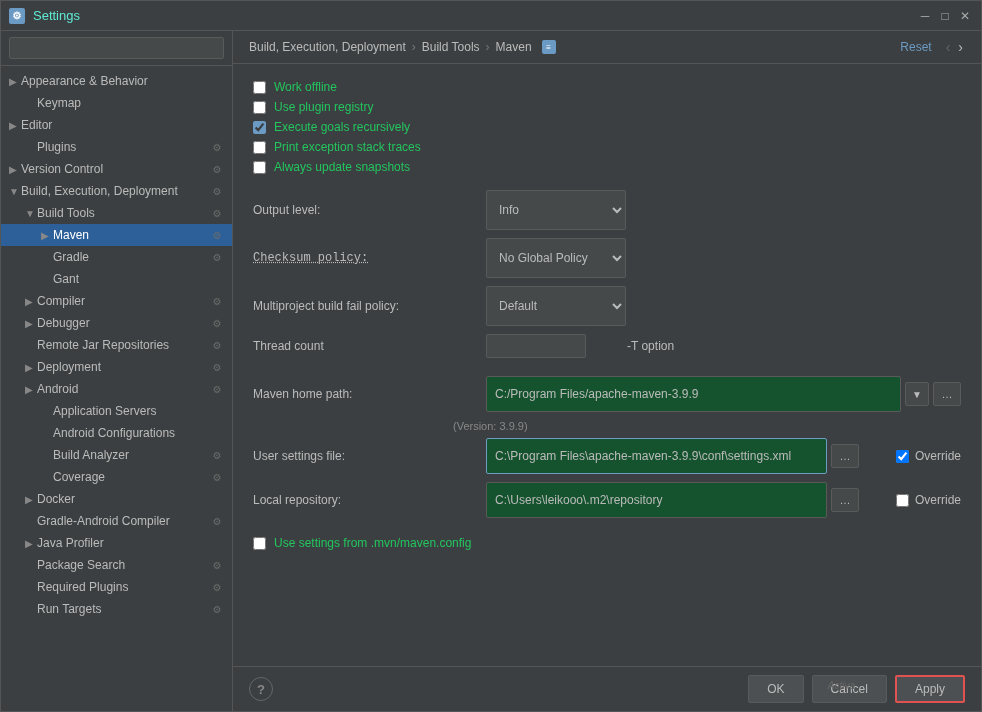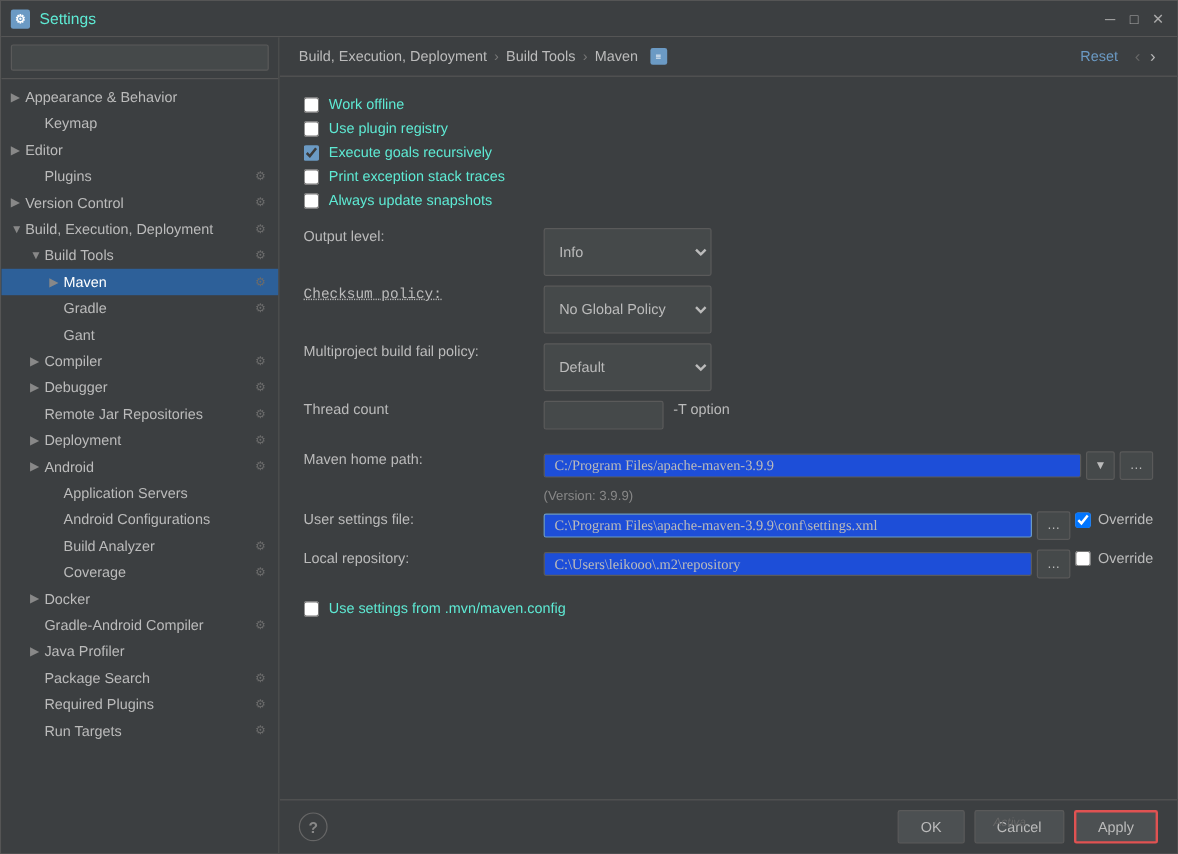--- a/index.html
+++ b/index.html
@@ -196,35 +196,36 @@
     .nav-arrow.active { color: #bbbbbb; }
 
     .settings-content {
       flex: 1;
       padding: 16px 20px;
       overflow-y: auto;
     }
 
     .setting-row {
       display: flex;
-      align-items: flex-start;
+      align-items: center;
       margin-bottom: 8px;
+      gap: 33px;
     }
     .checkbox-row {
       display: flex;
       align-items: center;
       margin-bottom: 6px;
     }
     .checkbox-row input[type="checkbox"] {
       margin-right: 8px;
       cursor: pointer;
       accent-color: #6b9ac4;
     }
     .checkbox-label {
-      color: #5eead4;
+      color: #22c55e;
       font-size: 12px;
       cursor: pointer;
     }
 
     .field-label {
       color: #bbbbbb;
       font-size: 12px;
       width: 200px;
       flex-shrink: 0;
     }
@@ -267,29 +268,28 @@
       font-size: 12px;
     }
 
     .path-row {
       display: flex;
       align-items: center;
       gap: 4px;
     }
     .path-input {
       flex: 1;
-      background: #1d4ed8;
+      background: #14532d;
       border: 1px solid #5a5a5a;
       color: #bbbbbb;
       padding: 3px 8px;
       font-size: 12px;
       outline: none;
-      height: 20px;
-      border-radius: 2px;
-      font-family: Liberation Serif, serif;
+      height: 36px;
+      border-radius: 2px;
     }
     .path-input.highlighted { border-color: #6b9ac4; }
     .path-dropdown-btn {
       background: #45494a;
       border: 1px solid #5a5a5a;
       color: #bbbbbb;
       width: 24px;
       height: 24px;
       display: flex;
       align-items: center;

